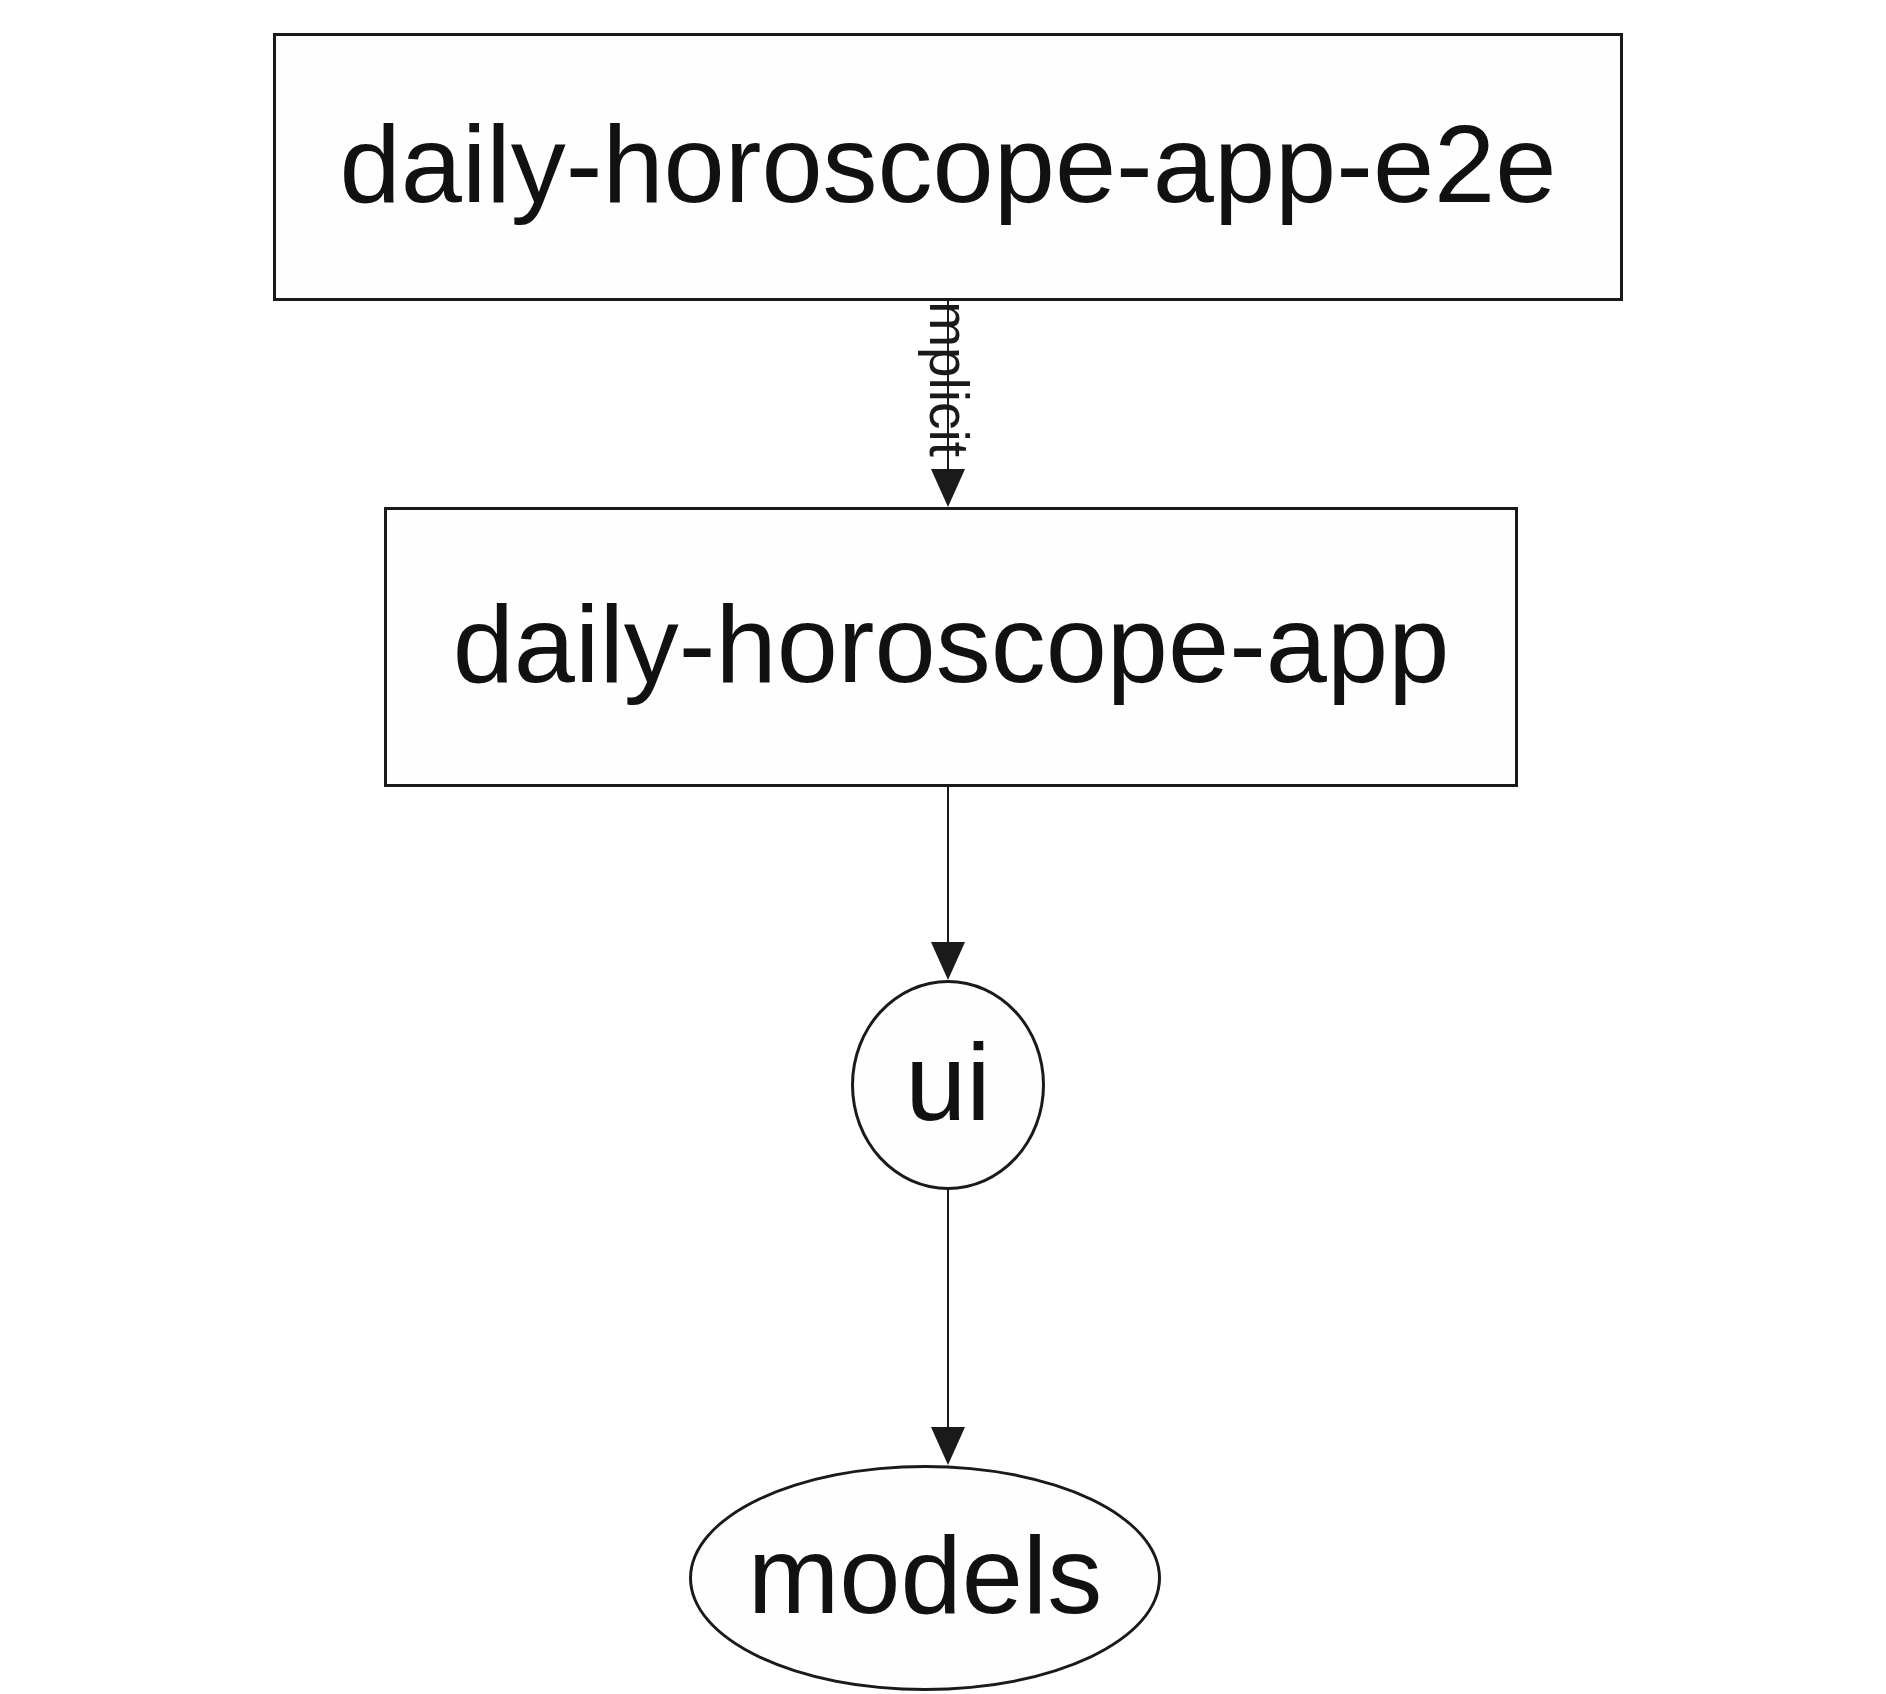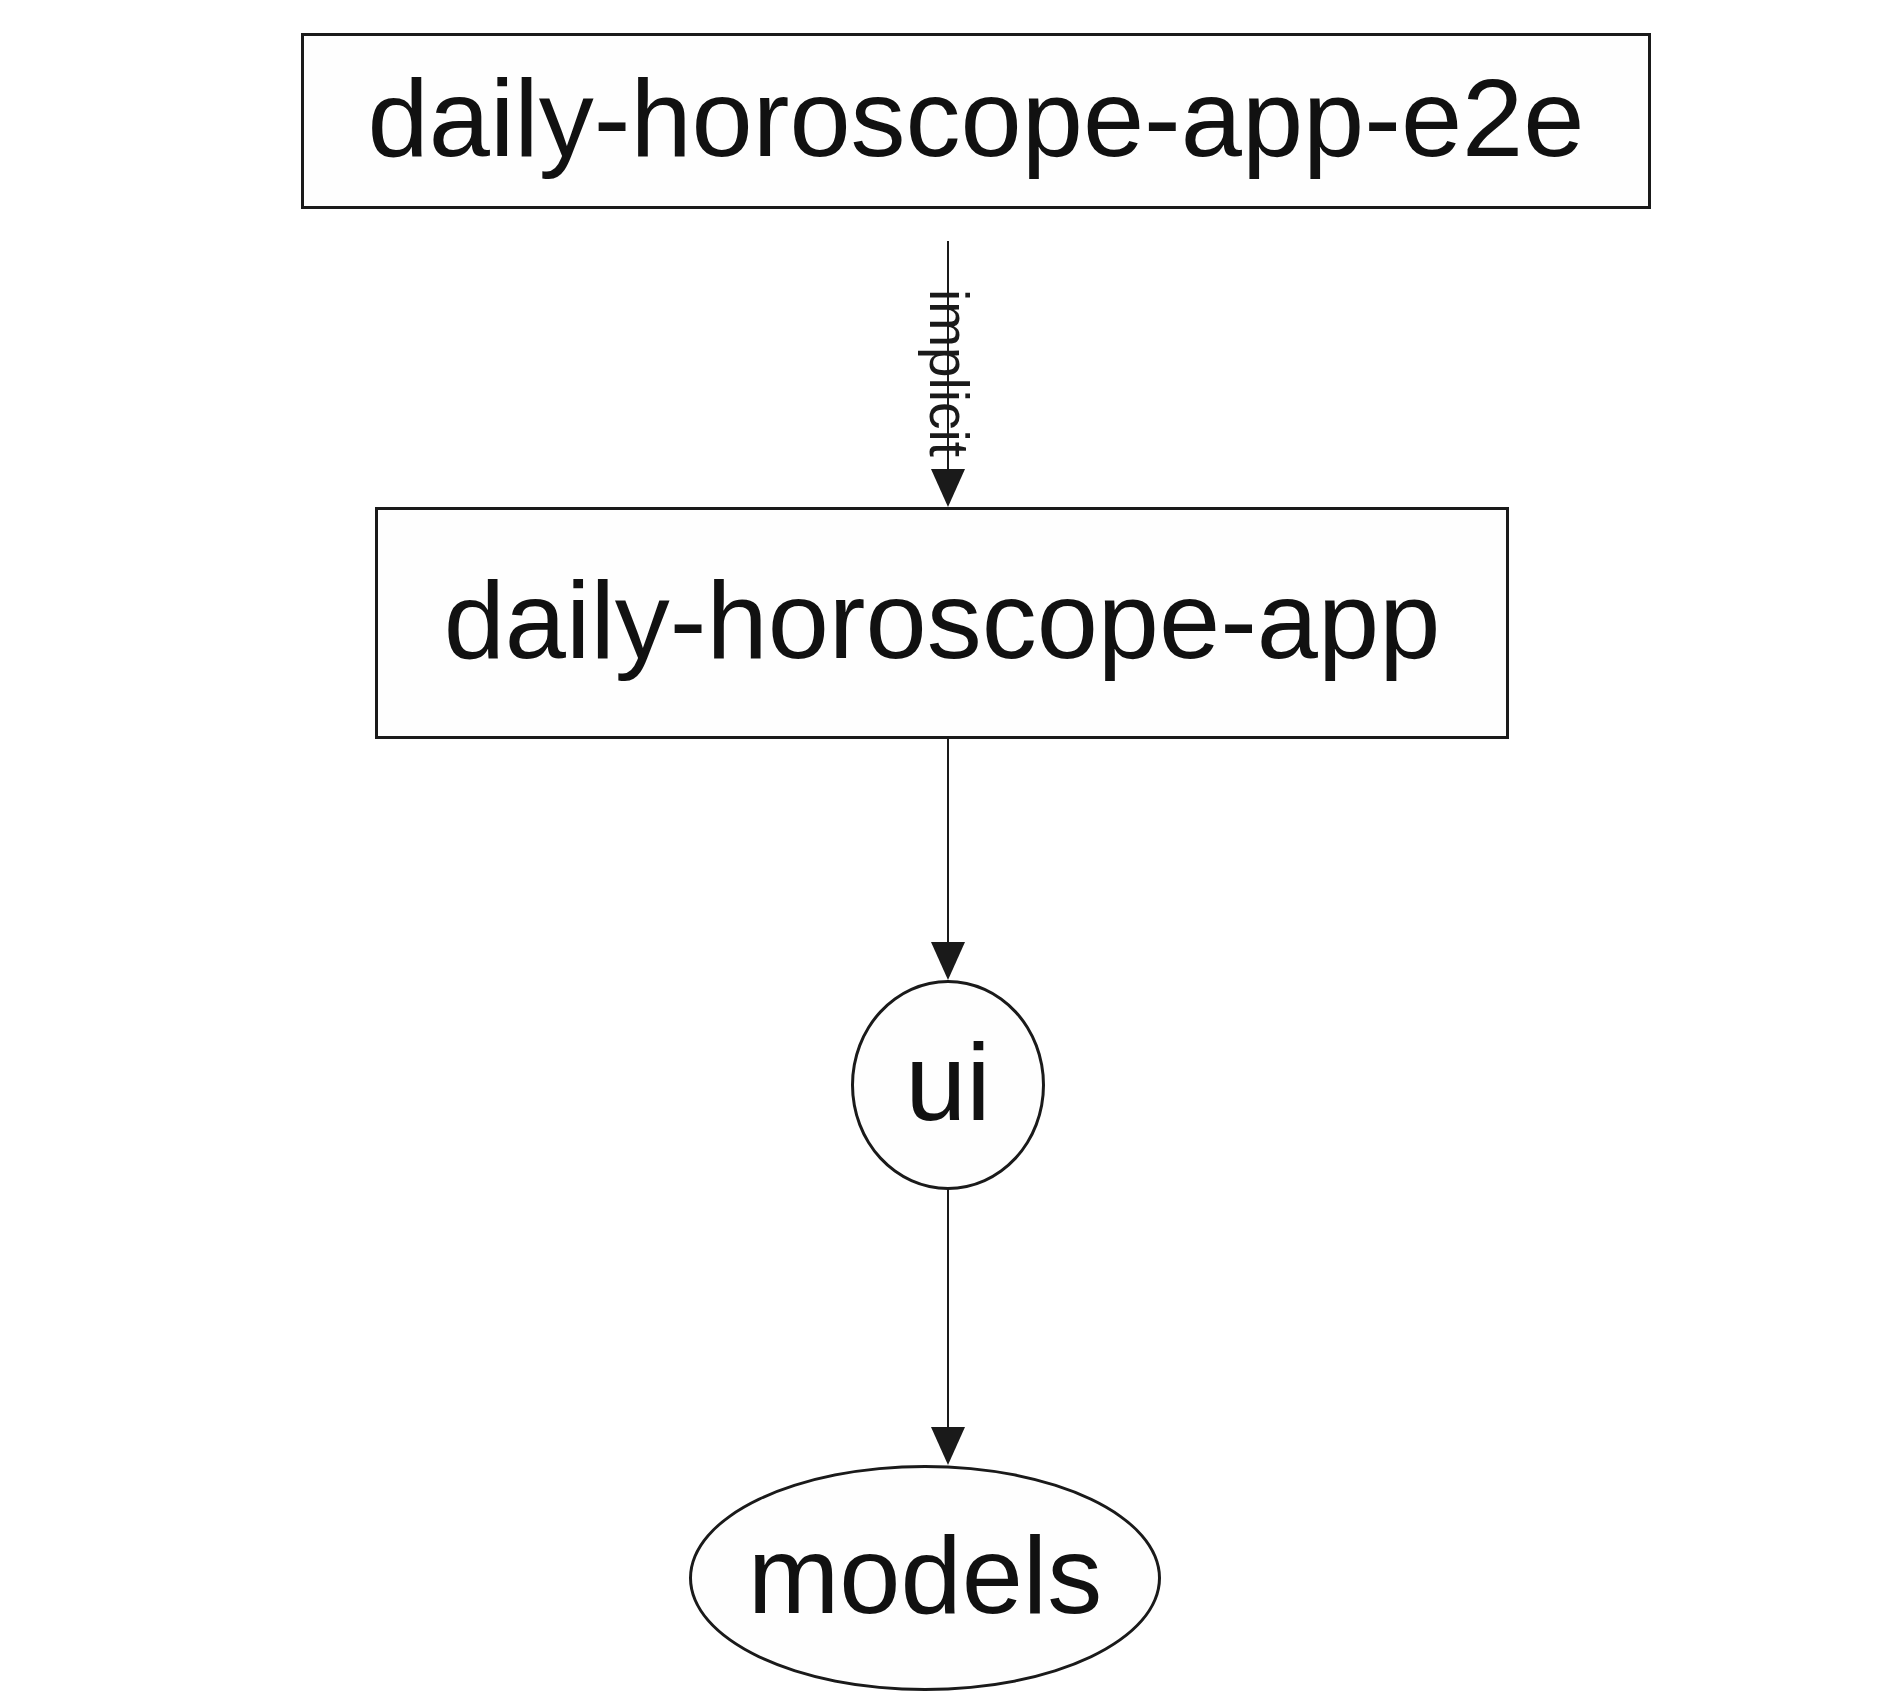--- a/index.html
+++ b/index.html
@@ -31,22 +31,22 @@
   .node .label {
     font-size: 110px;
     line-height: 1;
     color: #111111;
     white-space: nowrap;
     padding-bottom: 6px;
   }
   .node-rect { border-radius: 0; }
   .node-ellipse { border-radius: 50%; align-items: center; }
 
-  #node-e2e    { left: 273px; top: 33px;   width: 1350px; height: 176px; margin-left: 28px; }
-  #node-app    { left: 375px; top: 507px;  width: 1134px; height: 232px; }
+  #node-e2e    { left: 273px; top: 33px;   width: 1350px; height: 268px; }
+  #node-app    { left: 384px; top: 507px;  width: 1134px; height: 280px; }
   #node-ui     { left: 851px; top: 980px;  width: 194px;  height: 210px; }
   #node-models { left: 689px; top: 1465px; width: 472px;  height: 226px; }
 
   
   .edge-line {
     position: absolute;
     width: 2px;
     background: #1a1a1a;
     left: 947px; 
   }

